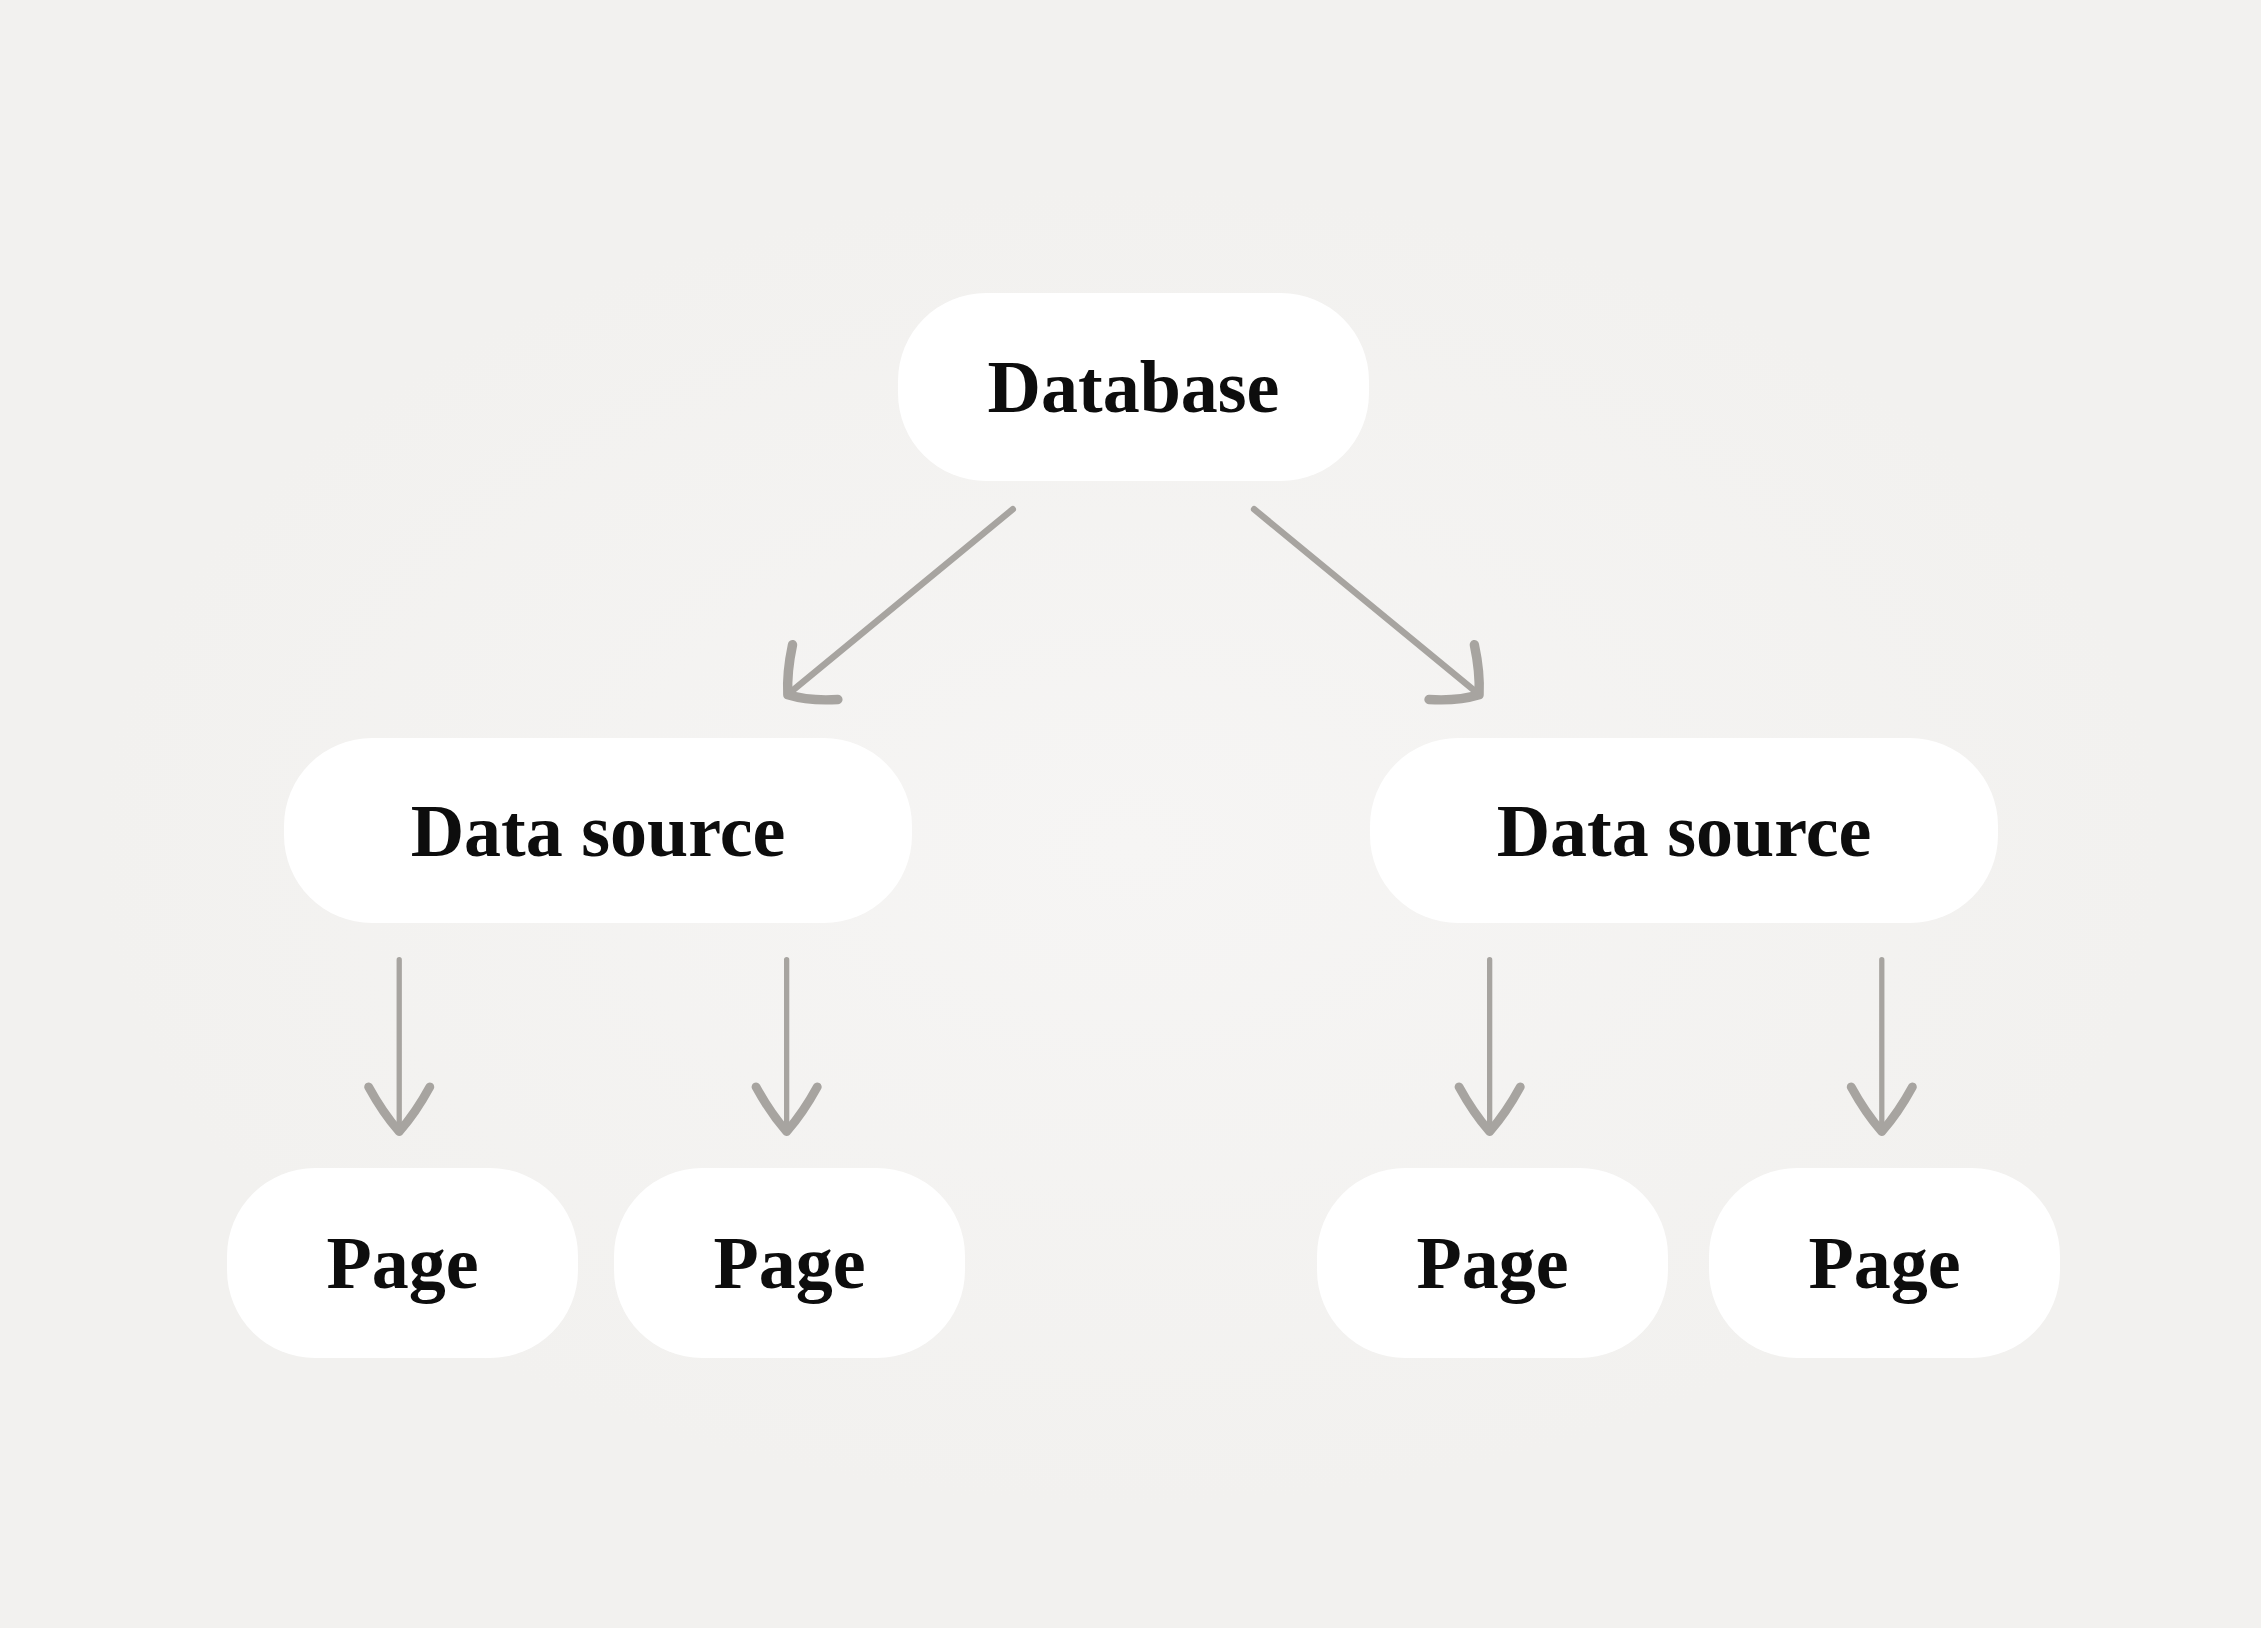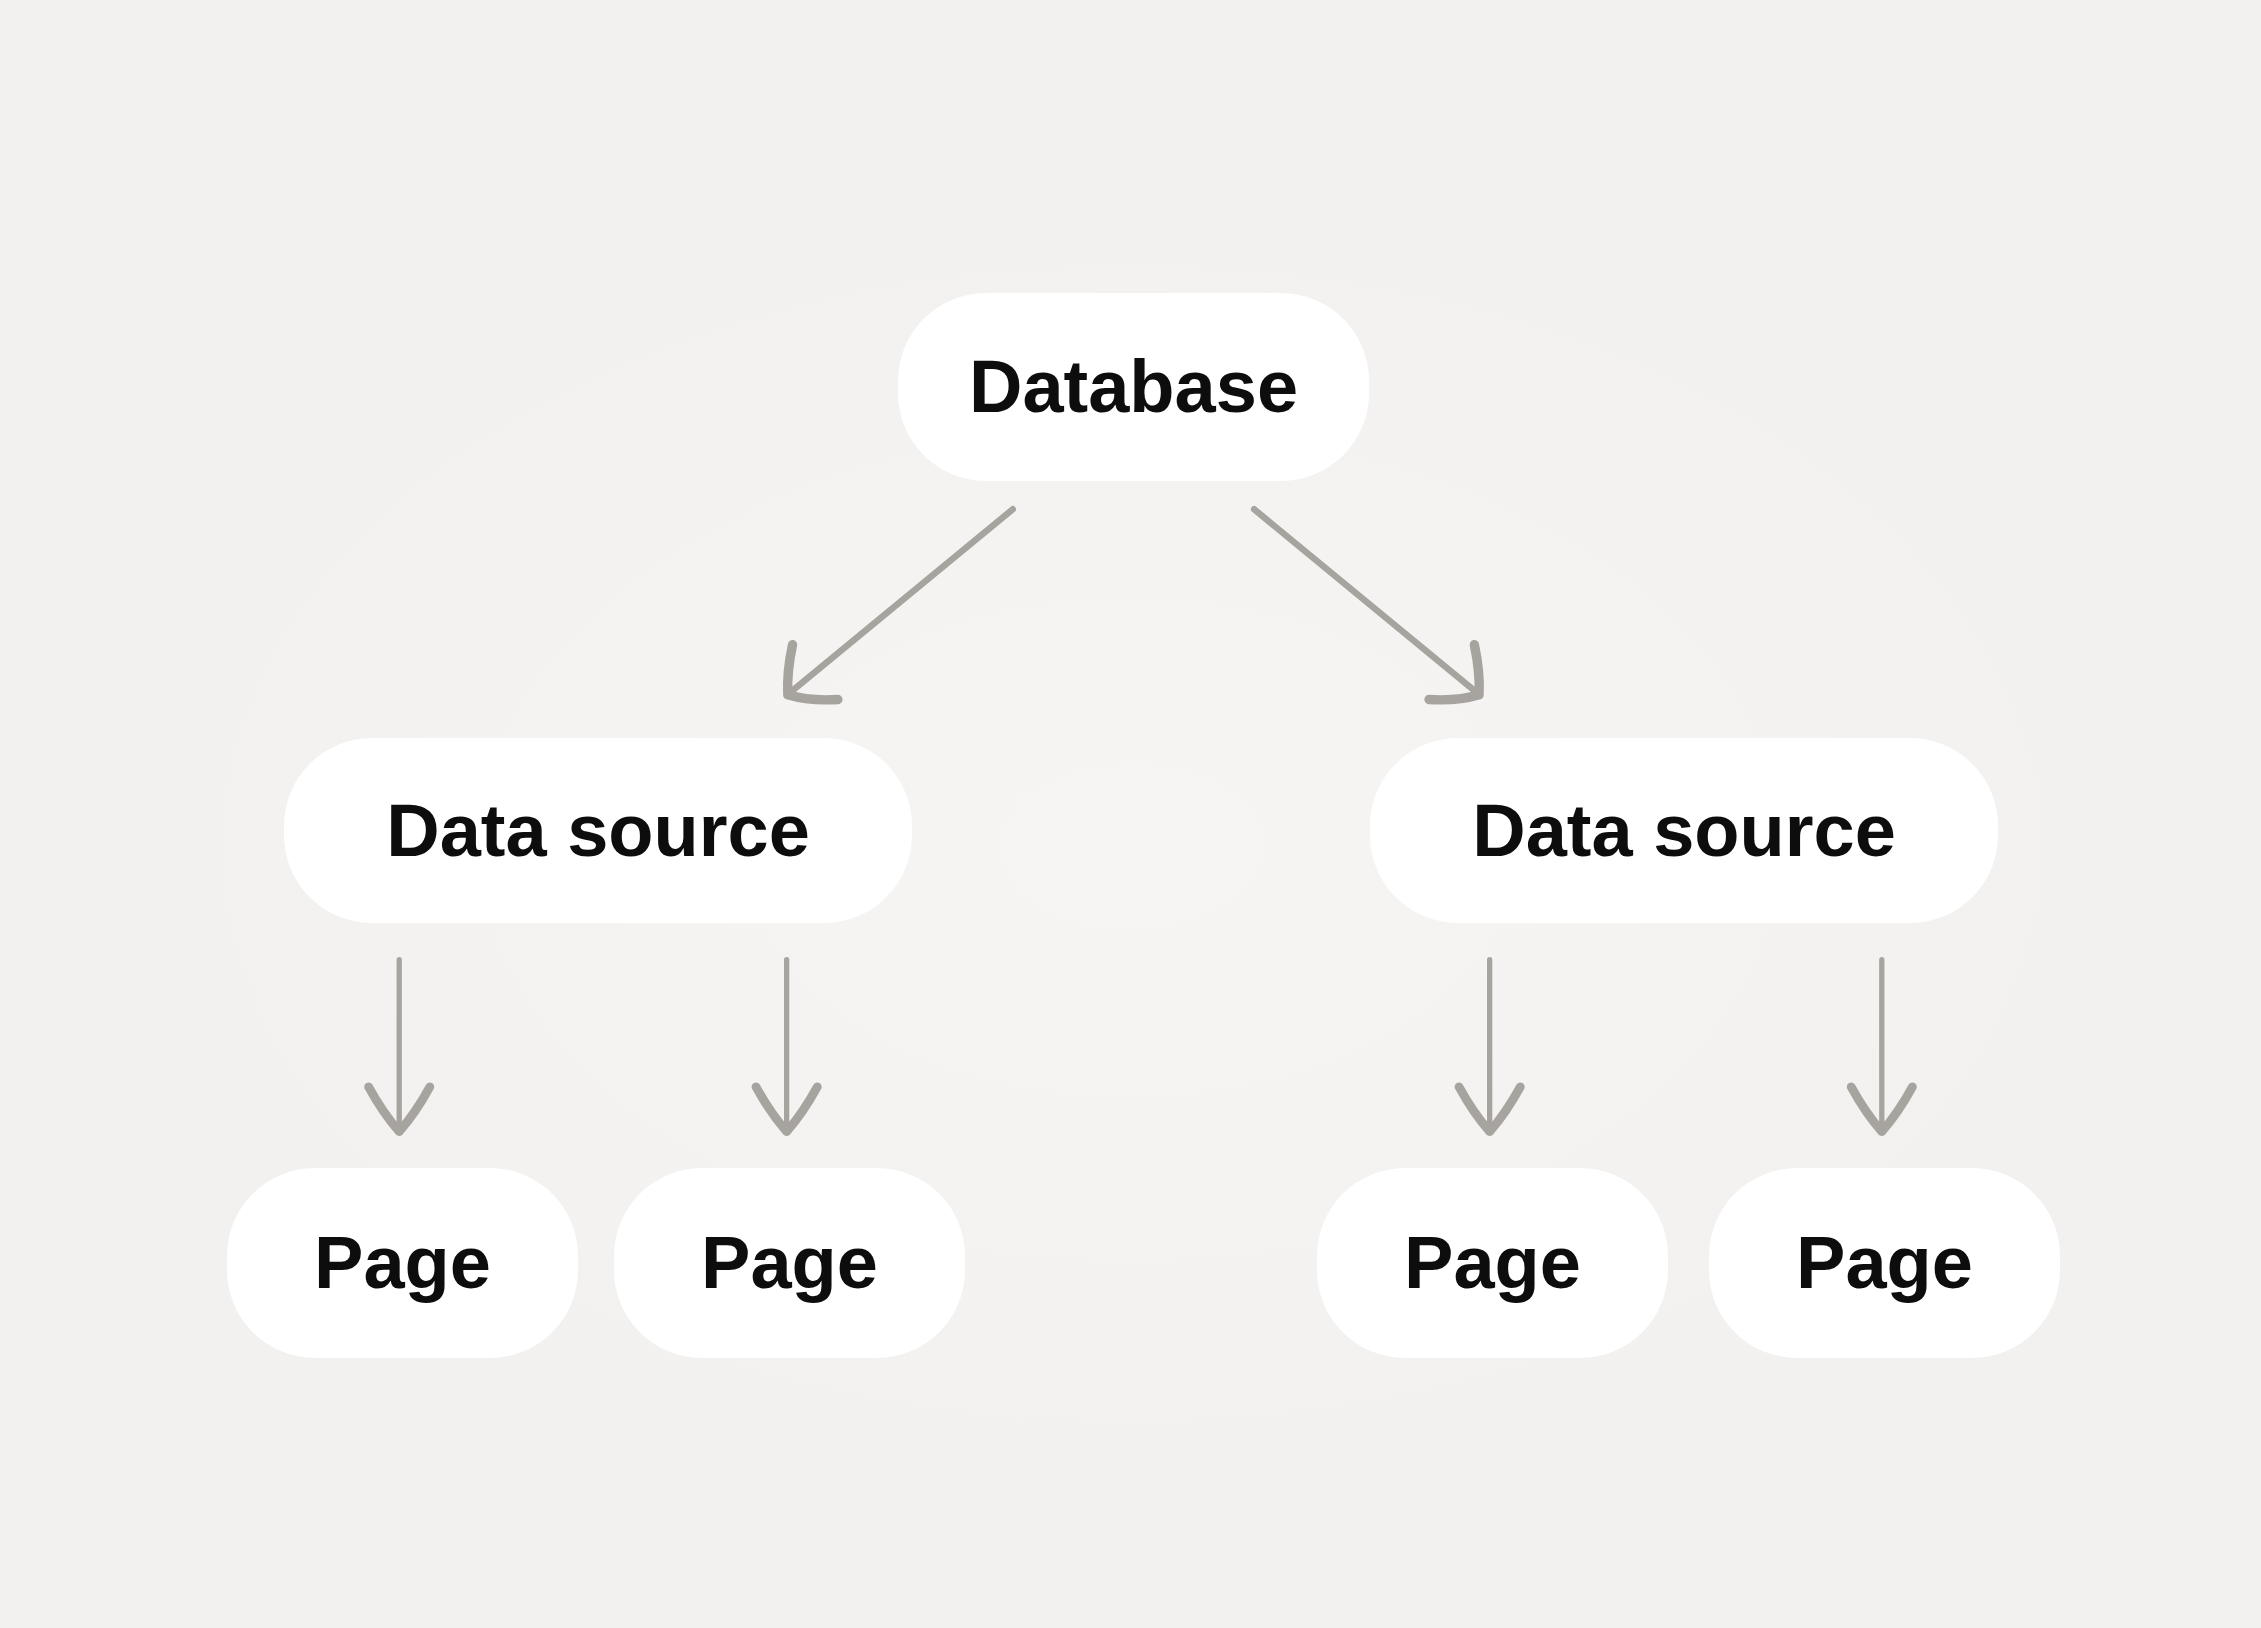--- a/index.html
+++ b/index.html
@@ -40,20 +40,21 @@
     stroke-linecap: round;
     stroke-linejoin: round;
   }
   .node {
     position: absolute;
     background: var(--node-fill, #ffffff);
     border-radius: 88px;
     display: flex;
     align-items: center;
     justify-content: center;
+    font-family: Liberation Serif, serif;
   }
   .node .label {
     color: var(--text, #0d0d0d);
     font-size: 74px;
     font-weight: 700;
     line-height: 1;
     letter-spacing: 0px;
     white-space: nowrap;
   }
   .node-database     { left: 898px; top:  293px; width:  471px; height: 188px; }

